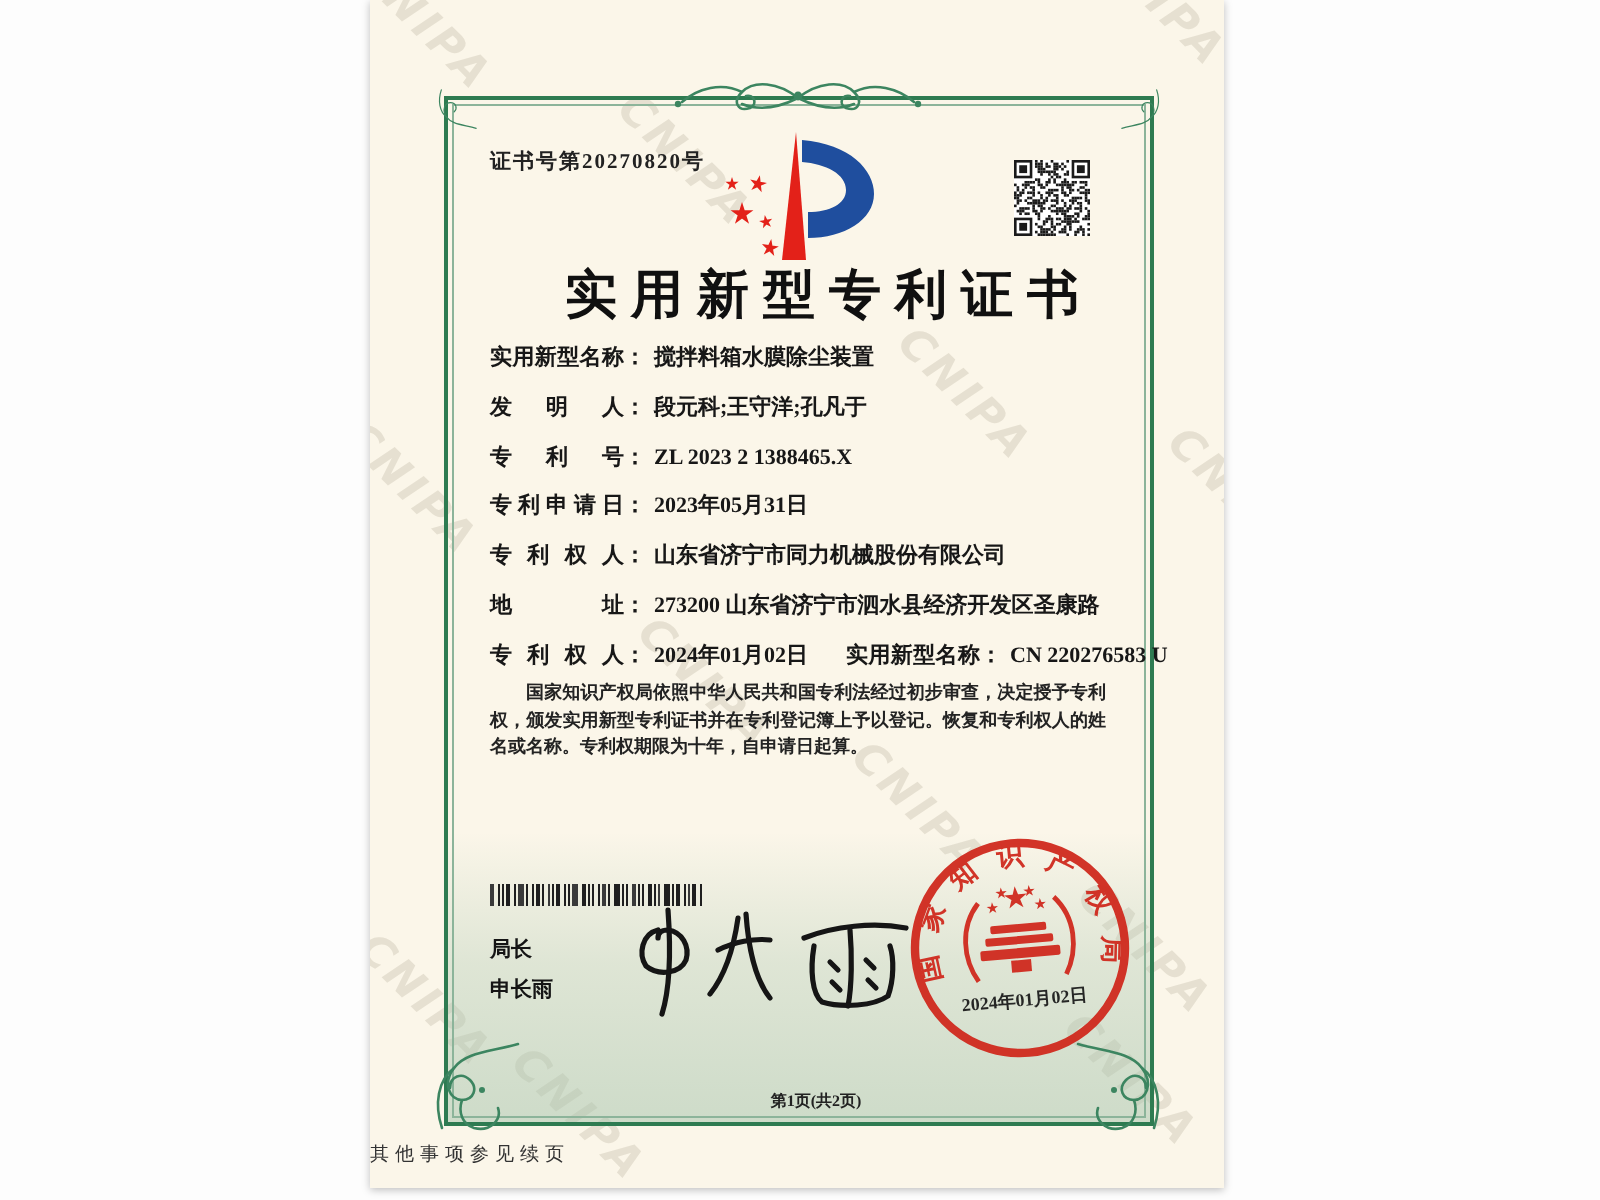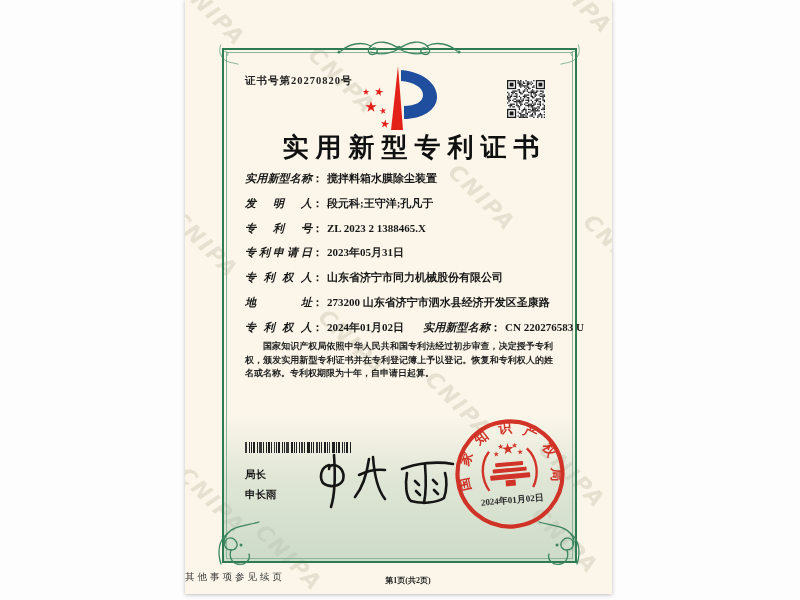--- a/index.html
+++ b/index.html
@@ -15,29 +15,29 @@
     border:2px solid #2e7b51;box-sizing:border-box;}
   .frame::after{content:"";position:absolute;inset:2px;border:1px solid #8cb49a;}
   .orn{position:absolute;stroke:#3c8560;fill:none;stroke-width:1.3;stroke-linecap:round;}
   .cert-no{position:absolute;left:60px;top:74px;font-size:10.5px;font-weight:bold;
     letter-spacing:1px;color:#222;}
   .title{position:absolute;left:37px;top:130px;width:385px;text-align:center;font-size:26px;
     font-weight:bold;letter-spacing:7px;color:#101010;}
   .row{position:absolute;left:60px;width:310px;font-size:11px;font-weight:bold;color:#171717;
     white-space:nowrap;}
   .flabel{display:inline-block;width:67px;text-align:justify;text-align-last:justify;
-    vertical-align:top;font-style:italic;}
+    vertical-align:top;}
   .colon{display:inline-block;margin-right:4px;}
   .pair2{position:absolute;left:178px;top:0;}
   .legal{position:absolute;left:60px;top:340px;width:308px;font-size:9px;line-height:13.5px;
     color:#232323;text-align:justify;font-weight:bold;}
   .legal p{margin:0 0 4px 0;text-indent:2em;}
   .officer{position:absolute;left:60px;font-size:10.5px;font-weight:bold;color:#151515;
     font-family:Liberation Mono, monospace;}
-  .pageinfo{position:absolute;left:37px;top:575px;width:372px;text-align:center;font-size:8px;
+  .pageinfo{position:absolute;left:37px;top:545px;width:372px;text-align:center;font-size:8px;
     font-weight:bold;color:#222;}
   .note{position:absolute;left:0;top:571px;width:427px;text-align:left;font-size:9.5px;
     letter-spacing:3px;color:#333;}
   .seal{position:absolute;left:268px;top:417px;width:114px;height:114px;transform:rotate(-5deg);
     opacity:.95;}
   .sig{position:absolute;left:122px;top:447px;}
   .logo{position:absolute;left:166px;top:62px;}
   .qr{position:absolute;left:322px;top:80px;}
   .barcode{position:absolute;left:60px;top:442px;}
 </style>

